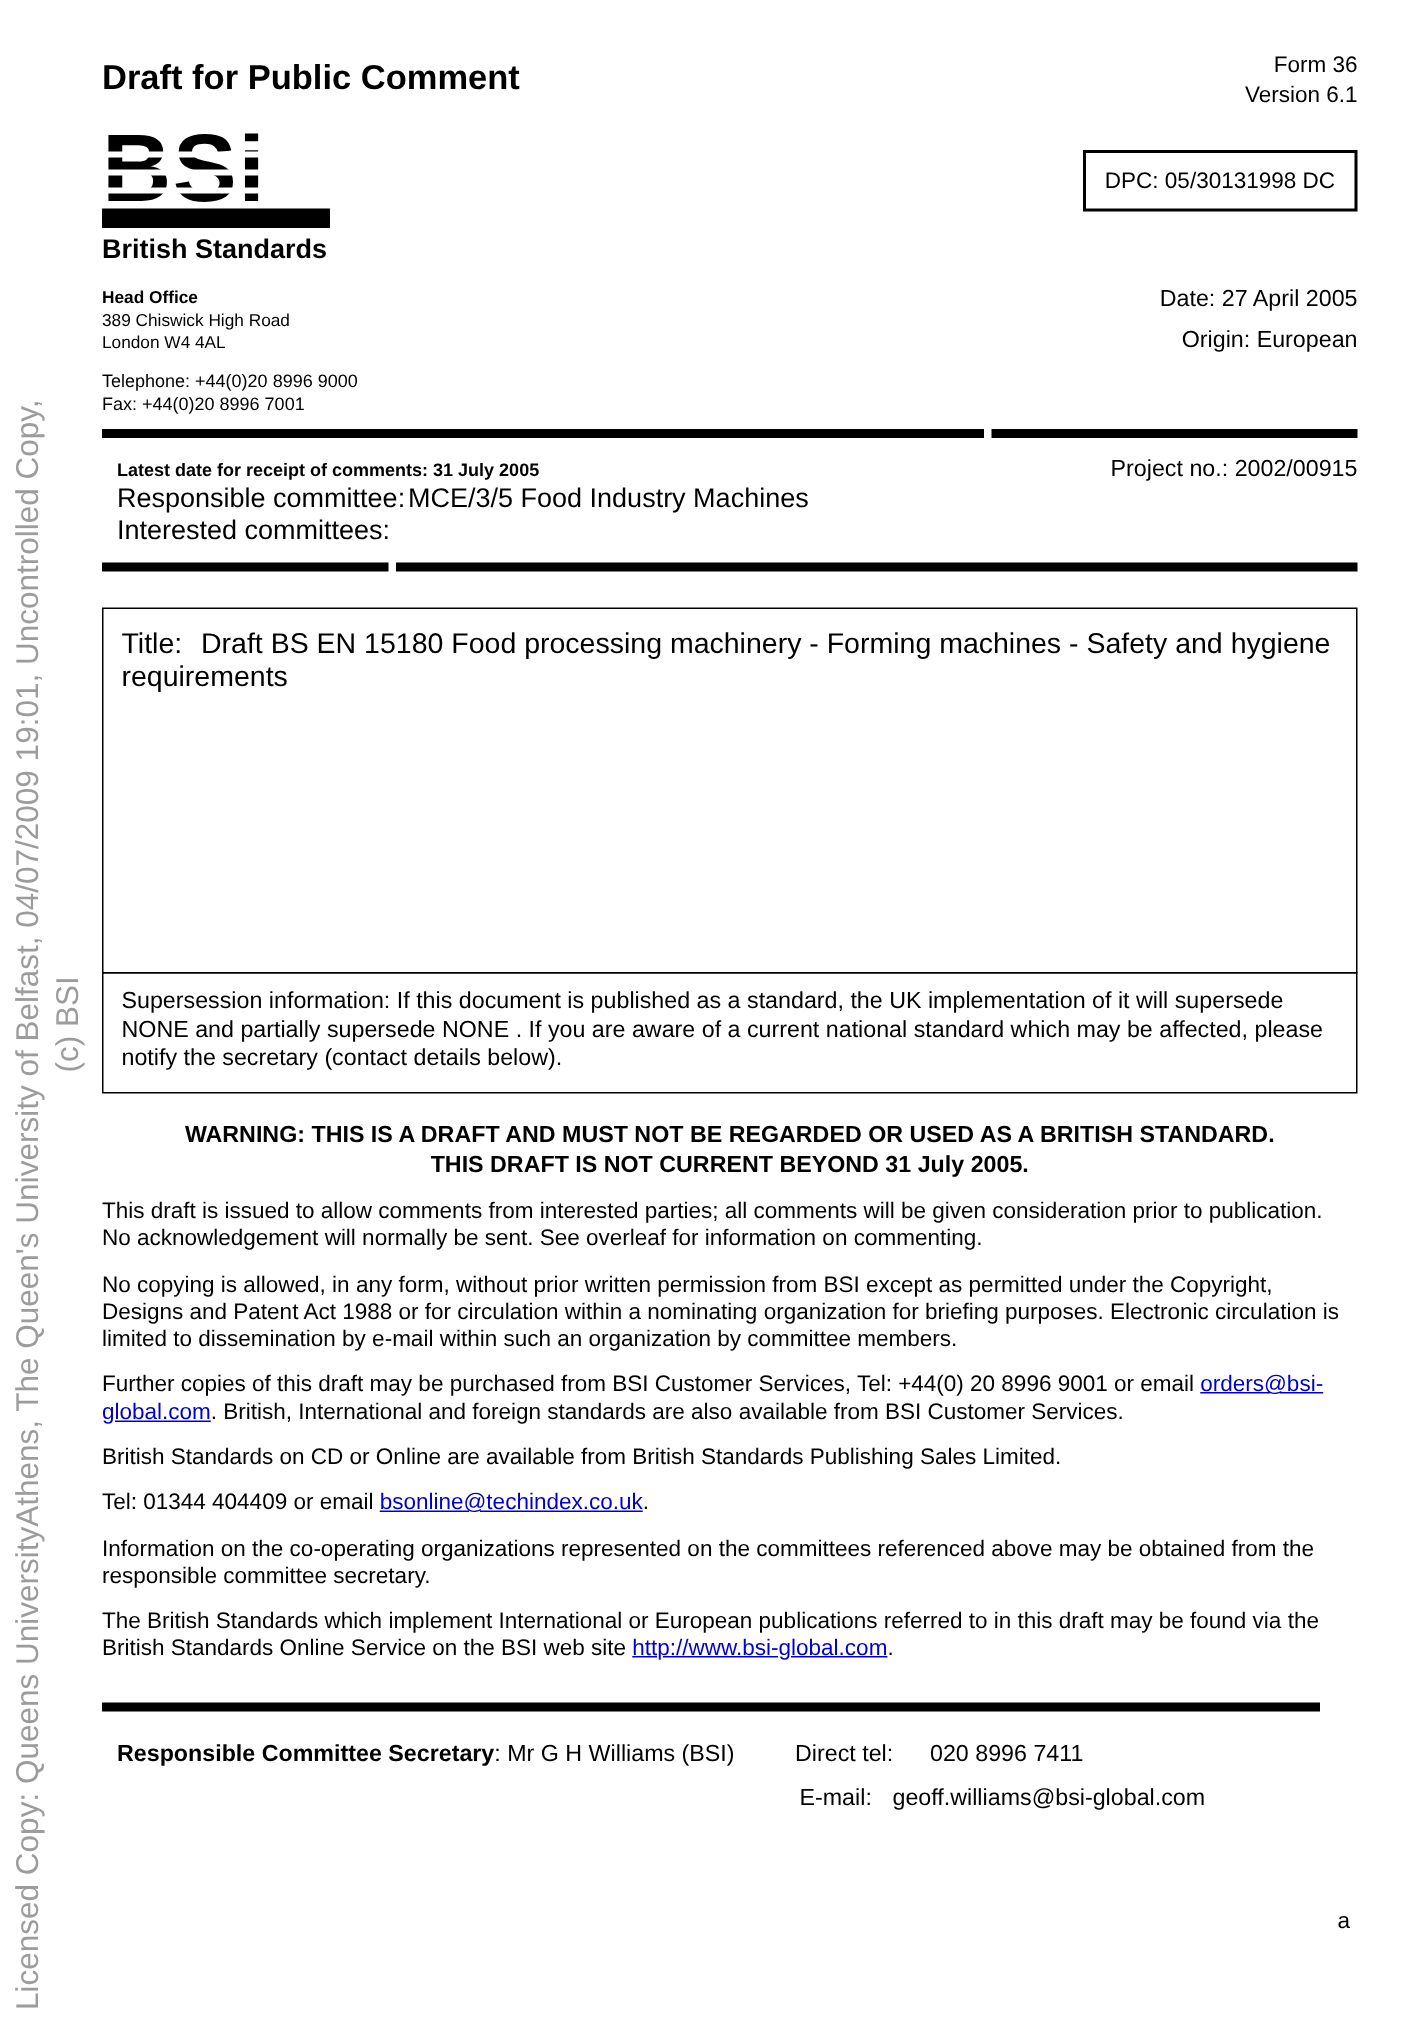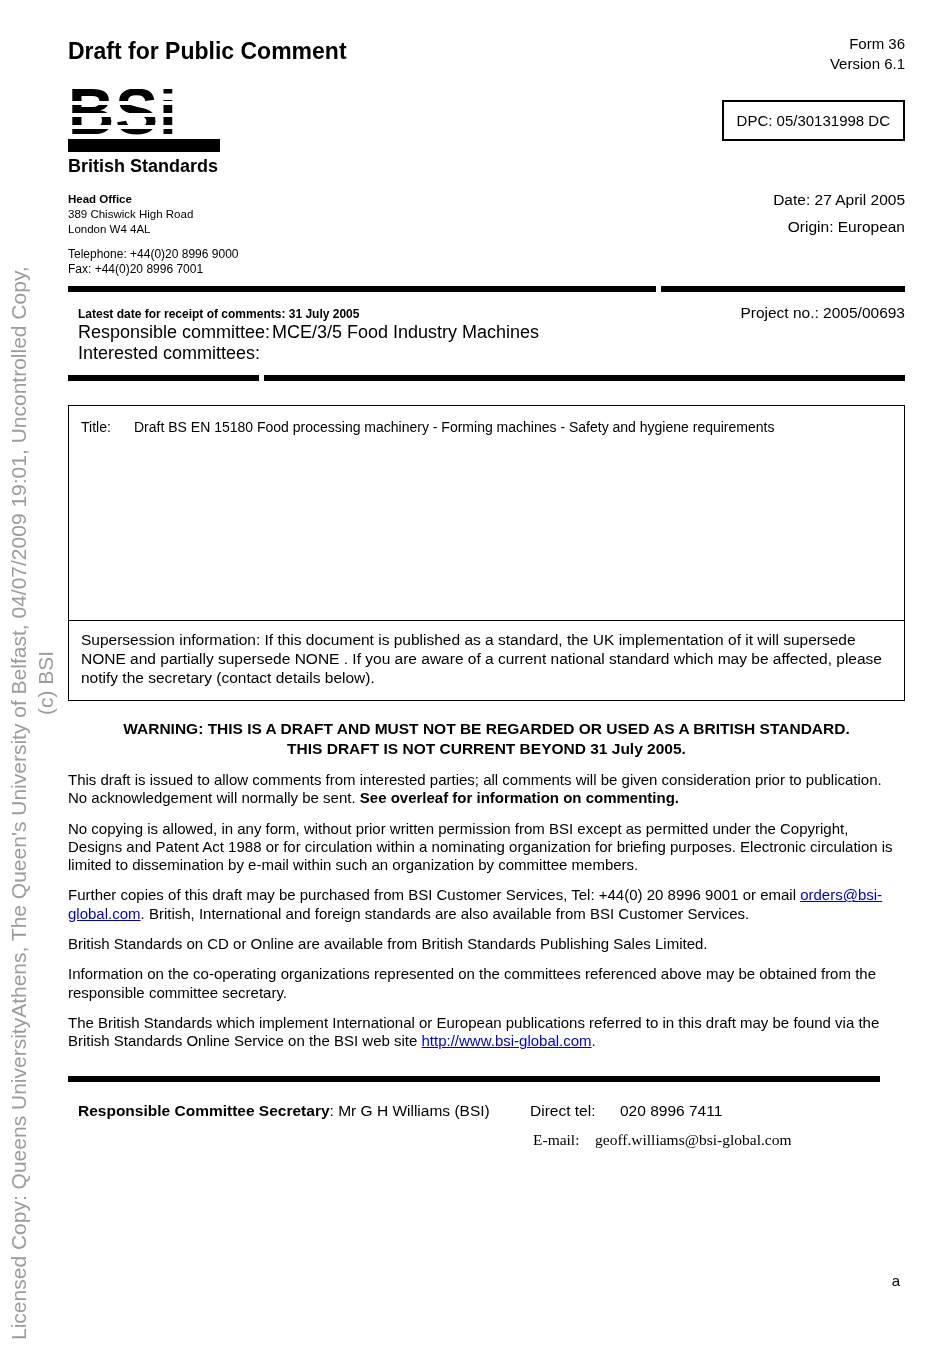--- a/index.html
+++ b/index.html
@@ -66,44 +66,44 @@
 
   .meta{ padding-left:10px; }
   .meta-row1{ display:flex; justify-content:space-between; align-items:baseline; margin-top:12px; }
   .latest-date{ font-weight:bold; font-size:12px; }
   .project-no{ font-size:15.5px; }
   .committee-row{ margin-top:0; font-size:18px; }
   .committee-row .c-label{ display:inline-block; width:194px; }
 
   .title-box{
     margin-top:24px; border:1.5px solid #000;
-    height:216px; padding:13px 12px; font-size:14px;
+    height:244px; padding:13px 12px; font-size:19px;
   }
   .title-box .t-label{ display:inline-block; width:53px; vertical-align:top; }
 
   .supersession-box{
     border:1.5px solid #000; margin-top:-1.5px;
     padding:9px 12px 12px; font-size:15.5px; line-height:1.25;
   }
 
   .warning{
     margin-top:18px; text-align:center; font-weight:bold;
     font-size:15.5px; line-height:1.3;
   }
 
   .para{ margin-top:12px; font-size:15px; line-height:1.22; }
-  .para .bold{ font-weight:bold;text-align:right; }
+  .para .bold{ font-weight:normal;text-align:right; }
   a.doc-link{ color:#0000cc; text-decoration:underline; cursor:pointer; }
   .section-heading{ margin-top:14px; font-size:15px; font-weight:bold; }
 
   .footer-rule{ margin-top:26px; height:6px; background:#000; width:812px; }
 
   .footer{ position:relative; margin-top:20px; font-size:15.5px; height:64px; }
   .footer-line{ position:relative; height:22px; }
-  .footer-line.second{ margin-top:7px;font-family:Liberation Serif, serif; }
+  .footer-line.second{ margin-top:7px; }
   .f-secretary{ position:absolute; left:10px; top:0; white-space:nowrap; }
   .f-secretary .bold{ font-weight:bold; }
   .f-tel-label{ position:absolute; left:462px; top:0; }
   .f-tel-value{ position:absolute; left:552px; top:0; }
   .f-email-label{ position:absolute; left:465px; top:0; }
   .f-email-value{ position:absolute; left:527px; top:0; }
 
   .page-marker{ position:absolute; right:50px; bottom:56px; font-size:15px; }
 </style>
 </head>
@@ -153,21 +153,21 @@
   </div>
 
   <div class="rule rule1">
     <div class="seg-a"></div>
     <div class="seg-rest"></div>
   </div>
 
   <div class="meta">
     <div class="meta-row1">
       <span class="latest-date">Latest date for receipt of comments: 31 July 2005</span>
-      <span class="project-no">Project no.: 2005/00693</span>
+      <span class="project-no">Project no.: 2002/00915</span>
     </div>
     <div class="committee-row">
       <span class="c-label">Responsible committee:</span><span>MCE/3/5 Food Industry Machines</span>
     </div>
     <div class="committee-row">
       <span class="c-label">Interested committees:</span>
     </div>
   </div>
 
   <div class="rule rule2">
@@ -191,20 +191,23 @@
   </div>
 
   <div class="para">No copying is allowed, in any form, without prior written permission from BSI except as permitted under the Copyright, Designs and Patent Act 1988 or for circulation within a nominating organization for briefing purposes.  Electronic circulation is limited to dissemination by e-mail within such an organization by committee members.</div>
 
   <div class="para">
     <span>Further copies of this draft may be purchased from BSI Customer Services, Tel: +44(0) 20 8996 9001 or email </span><a class="doc-link" href="#">orders@bsi-global.com</a><span>. British, International and foreign standards are also available from BSI Customer Services.</span>
   </div>
 
   <div class="para">British Standards on CD or Online are available from British Standards Publishing Sales Limited.</div>
 
+  <div class="para">
+    <span>Tel: 01344 404409 or email </span><a class="doc-link" href="#">bsonline@techindex.co.uk</a><span>.</span>
+  </div>
 
   <div class="para">Information on the co-operating organizations represented on the committees referenced above may be obtained from the responsible committee secretary.</div>
 
 
   <div class="para">
     <span>The British Standards which implement International or European publications referred to in this draft may be found via the British Standards Online Service on the BSI web site </span><a class="doc-link" href="#">http://www.bsi-global.com</a><span>.</span>
   </div>
 
   <div class="footer-rule"></div>
 

